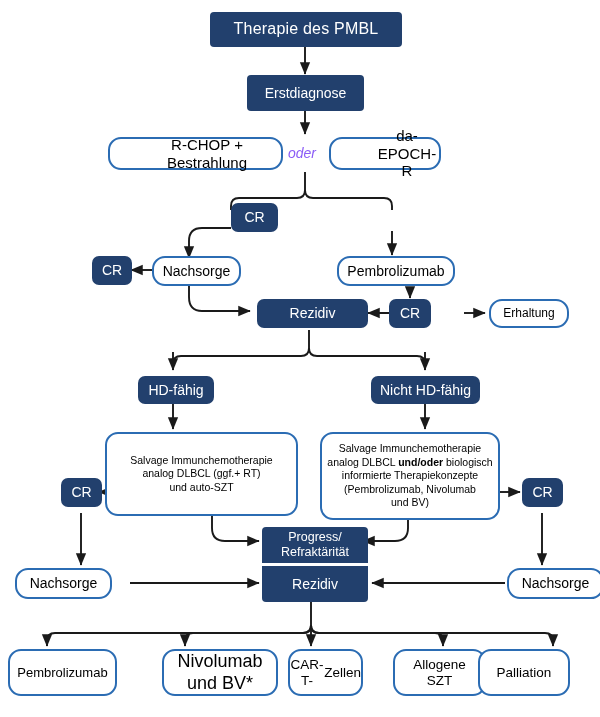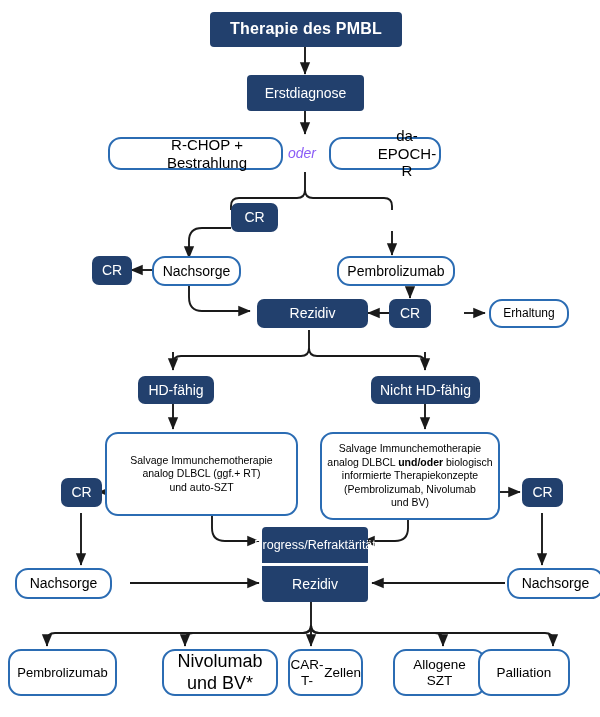--- a/index.html
+++ b/index.html
@@ -45,21 +45,21 @@
   }
   
   .outlined {
     background: #ffffff;
     color: #000000;
     border: 2.5px solid #2b6cb3;
     border-radius: 13px;
     font-size: 15px;
   }
   .title-node {
-    font-weight: bold;
+    font-weight: normal;
     font-size: 16px;
     letter-spacing: 0.2px;
   }
   .small-text {
     font-size: 10.5px;
     line-height: 1.3;
   }
   .oder-label {
     position: absolute;
     font-style: italic;
@@ -203,21 +203,21 @@
     <span><span>analog DLBCL </span><b>und/oder</b><span> biologisch</span></span>
     <span>informierte Therapiekonzepte</span>
     <span>(Pembrolizumab, Nivolumab</span>
     <span>und BV)</span>
   </div>
 
   <div class="node filled sharp" style="left:61px;top:478px;width:41px;height:29px;">CR</div>
 
   <div class="node filled sharp" style="left:522px;top:478px;width:41px;height:29px;">CR</div>
 
-  <div class="node filled stack-top" style="left:262px;top:527px;width:106px;height:36px;font-size:12.5px;flex-direction:row;">
+  <div class="node filled stack-top" style="left:262px;top:527px;width:106px;height:36px;font-size:12.5px;flex-direction:column;">
     <span>Progress/</span>
     <span>Refraktärität</span>
   </div>
 
   <div class="node filled stack-bottom" style="left:262px;top:566px;width:106px;height:36px;">Rezidiv</div>
 
   <div class="node outlined" style="left:15px;top:568px;width:97px;height:31px;font-size:14px;">Nachsorge</div>
 
   <div class="node outlined" style="left:507px;top:568px;width:97px;height:31px;font-size:14px;">Nachsorge</div>
 

